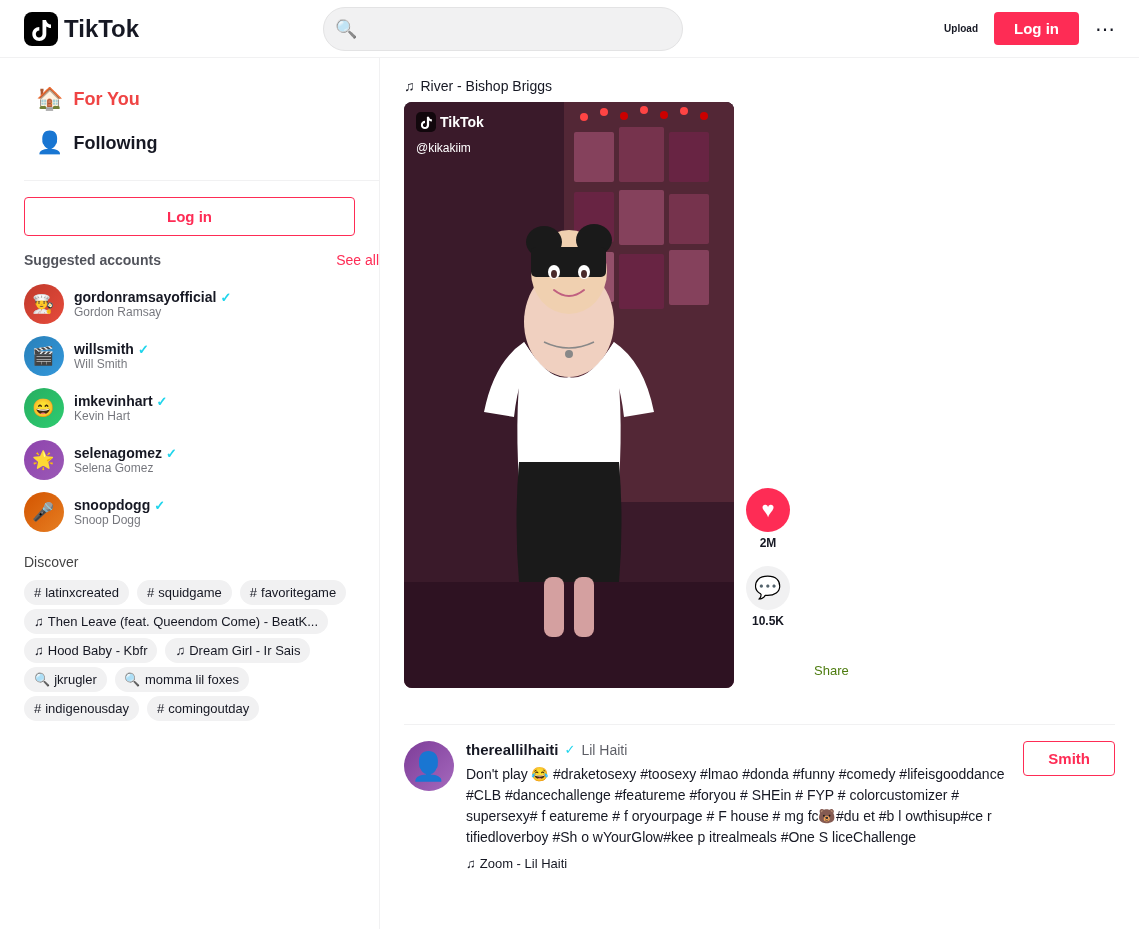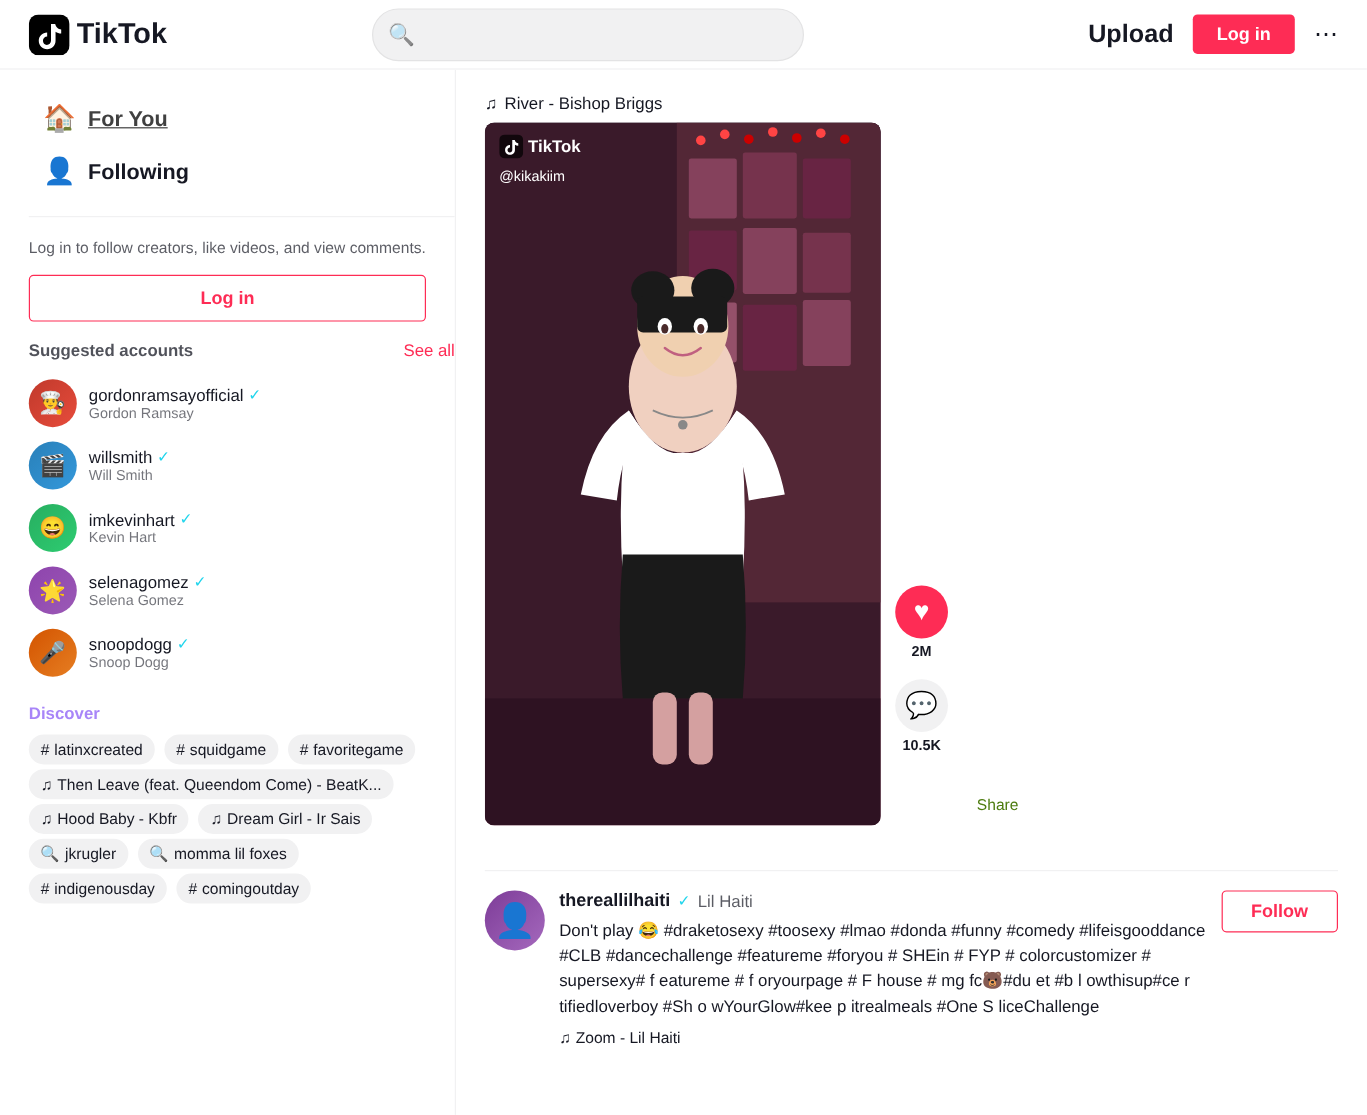--- a/index.html
+++ b/index.html
@@ -20,66 +20,66 @@
       display: flex; align-items: center;
       border: 1px solid #e3e3e4; border-radius: 100px;
       padding: 0 12px; height: 44px; background: #f1f1f2;
     }
     .search-bar input {
       border: none; background: transparent; outline: none;
       font-size: 14px; color: #161823; flex: 1;
     }
     .search-icon { color: #161823; font-size: 18px; opacity: 0.7; }
     .header-right { display: flex; align-items: center; gap: 16px; margin-left: auto; }
-    .upload-btn { font-size: 21px; font-weight: 600; color: #161823; cursor: pointer; }
+    .upload-btn { font-size: 10px; font-weight: 600; color: #161823; cursor: pointer; }
     .login-btn {
       background: #fe2c55; color: #fff; border: none;
       padding: 8px 20px; border-radius: 4px; font-size: 15px; font-weight: 600; cursor: pointer;
     }
     .more-icon { font-size: 20px; color: #161823; cursor: pointer; }
 
     
     .page { display: flex; padding-top: 58px; }
 
     
     .sidebar {
       width: 380px; min-width: 280px; max-width: 380px;
       padding: 20px 0 20px 24px; position: fixed; top: 58px; left: 0; bottom: 0;
       overflow-y: auto; border-right: 1px solid #f1f1f2;
     }
     .nav-item {
       display: flex; align-items: center; gap: 10px;
       padding: 8px 12px; border-radius: 8px; cursor: pointer; margin-bottom: 2px;
       text-decoration: none; color: inherit;
     }
-    .nav-item.active .nav-label { color: #404040; font-weight: 700; text-decoration: underline; }
+    .nav-item.active .nav-label { color: #ef4444; font-weight: 700; }
     .nav-item .nav-icon { font-size: 22px; }
     .nav-item.active .nav-icon { color: #fe2c55; }
     .nav-label { font-size: 18px; font-weight: 600; }
     .sidebar-divider { height: 1px; background: #f1f1f2; margin: 16px 0; }
     .login-prompt { font-size: 13px; color: #161823; opacity: 0.7; line-height: 1.5; margin-bottom: 12px; }
     .login-outline-btn {
       display: block; width: calc(100% - 24px); padding: 10px;
       border: 1px solid #fe2c55; border-radius: 4px; background: #fff;
       color: #fe2c55; font-size: 15px; font-weight: 600; cursor: pointer; text-align: center;
     }
     .section-header { display: flex; justify-content: space-between; align-items: center; margin: 16px 0 10px; }
     .section-title { font-size: 14px; font-weight: 600; color: #161823; opacity: 0.75; }
     .see-all { font-size: 14px; color: #fe2c55; cursor: pointer; font-weight: 500; text-align: center; }
     .account-item { display: flex; align-items: center; gap: 10px; padding: 6px 0; cursor: pointer; }
     .account-avatar {
       width: 40px; height: 40px; border-radius: 50%; background: #ccc;
       display: flex; align-items: center; justify-content: center; overflow: hidden;
       font-size: 18px;
     }
-    .account-info .username { font-size: 14px; font-weight: 400; display: flex; align-items: center; gap: 4px; text-align: center; }
+    .account-info .username { font-size: 14px; font-weight: 700; display: flex; align-items: center; gap: 4px; text-align: center; }
     .account-info .realname { font-size: 12px; color: #161823; opacity: 0.6; }
     .verified { color: #20d5ec; font-size: 13px; }
     .discover-section { margin-top: 16px; }
-    .discover-title { font-size: 14px; font-weight: 700; color: #8b5cf6; opacity: 0.75; margin-bottom: 10px; }
+    .discover-title { font-size: 14px; font-weight: 400; color: #000000; opacity: 0.75; margin-bottom: 10px; }
     .tags-row { display: flex; flex-wrap: wrap; gap: 8px; margin-bottom: 4px; }
     .tag-pill {
       display: flex; align-items: center; gap: 4px;
       padding: 5px 10px; border-radius: 100px; background: #f1f1f2;
       font-size: 13px; cursor: pointer; font-weight: 500;
     }
     .music-pill {
       display: flex; align-items: center; gap: 4px;
       padding: 5px 10px; border-radius: 100px; background: #f1f1f2;
       font-size: 13px; cursor: pointer; font-weight: 500; max-width: 100%;
@@ -177,21 +177,20 @@
         <span class="nav-label">For You</span>
       </div>
       <div class="nav-item">
         <span class="nav-icon">👤</span>
         <span class="nav-label">Following</span>
       </div>
     </nav>
 
     <div class="sidebar-divider"></div>
 
-    <p class="login-prompt">Log in to follow creators, like videos, and view comments.</p>
     <button class="login-outline-btn">Log in</button>
 
     <div class="section-header">
       <span class="section-title">Suggested accounts</span>
       <span class="see-all">See all</span>
     </div>
 
     <div>
       <div class="account-item">
         <div class="account-avatar av-gordon">👨‍🍳</div>
@@ -405,17 +404,17 @@
           <span class="post-username">thereallilhaiti</span>
           <span class="verified">✓</span>
           <span class="post-realname">Lil Haiti</span>
         </div>
         <div class="post-desc">Don't play 😂 #draketosexy #toosexy #lmao #donda #funny #comedy #lifeisgooddance #CLB #dancechallenge #featureme #foryou # SHEin # FYP # colorcustomizer # supersexy# f eatureme # f oryourpage # F house # mg fc🐻#du et #b l owthisup#ce r tifiedloverboy #Sh o wYourGlow#kee p itrealmeals #One S liceChallenge</div>
         <div class="post-music">
           <span>♫</span>
           <span>Zoom - Lil Haiti</span>
         </div>
       </div>
-      <button class="follow-btn">Follow</button>
+      <button class="follow-btn">Smith</button>
     </div>
 
   </main>
 </div>
 
 </body></html>

